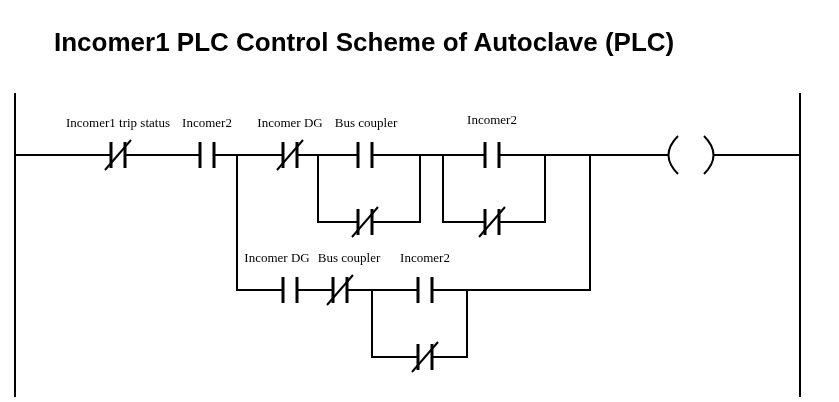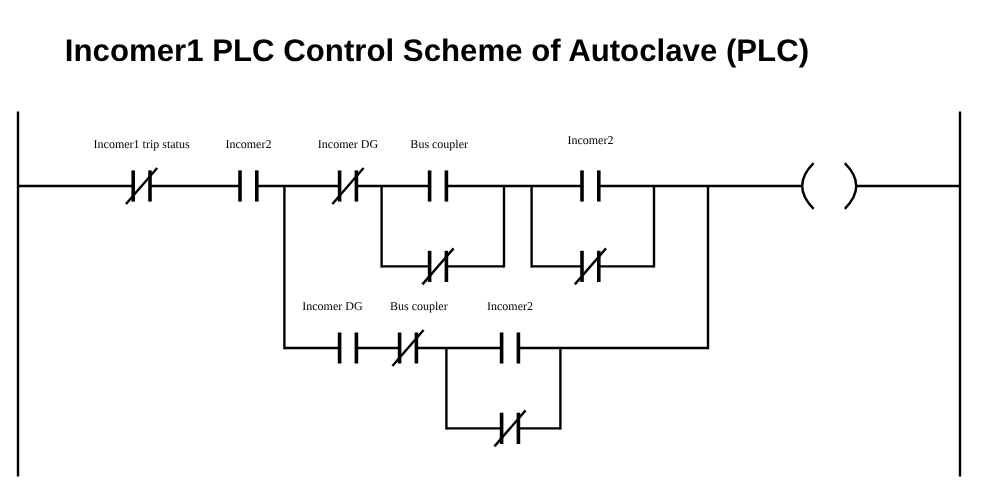--- a/index.html
+++ b/index.html
@@ -18,21 +18,21 @@
     top: 27px;
     font-family: "Liberation Sans", sans-serif;
     font-weight: 700;
     font-size: 26px;
     color: #000000;
     white-space: nowrap;
   }
   .lbl {
     position: absolute;
     transform: translateX(-50%);
-    font-size: 10px;
+    font-size: 13px;
     color: #000000;
     white-space: nowrap;
     font-family: "Liberation Serif", serif;
   }
   svg.ladder { position: absolute; left: 0; top: 0; }
 </style>
 </head>
 <body>
 
 <div class="canvas">

